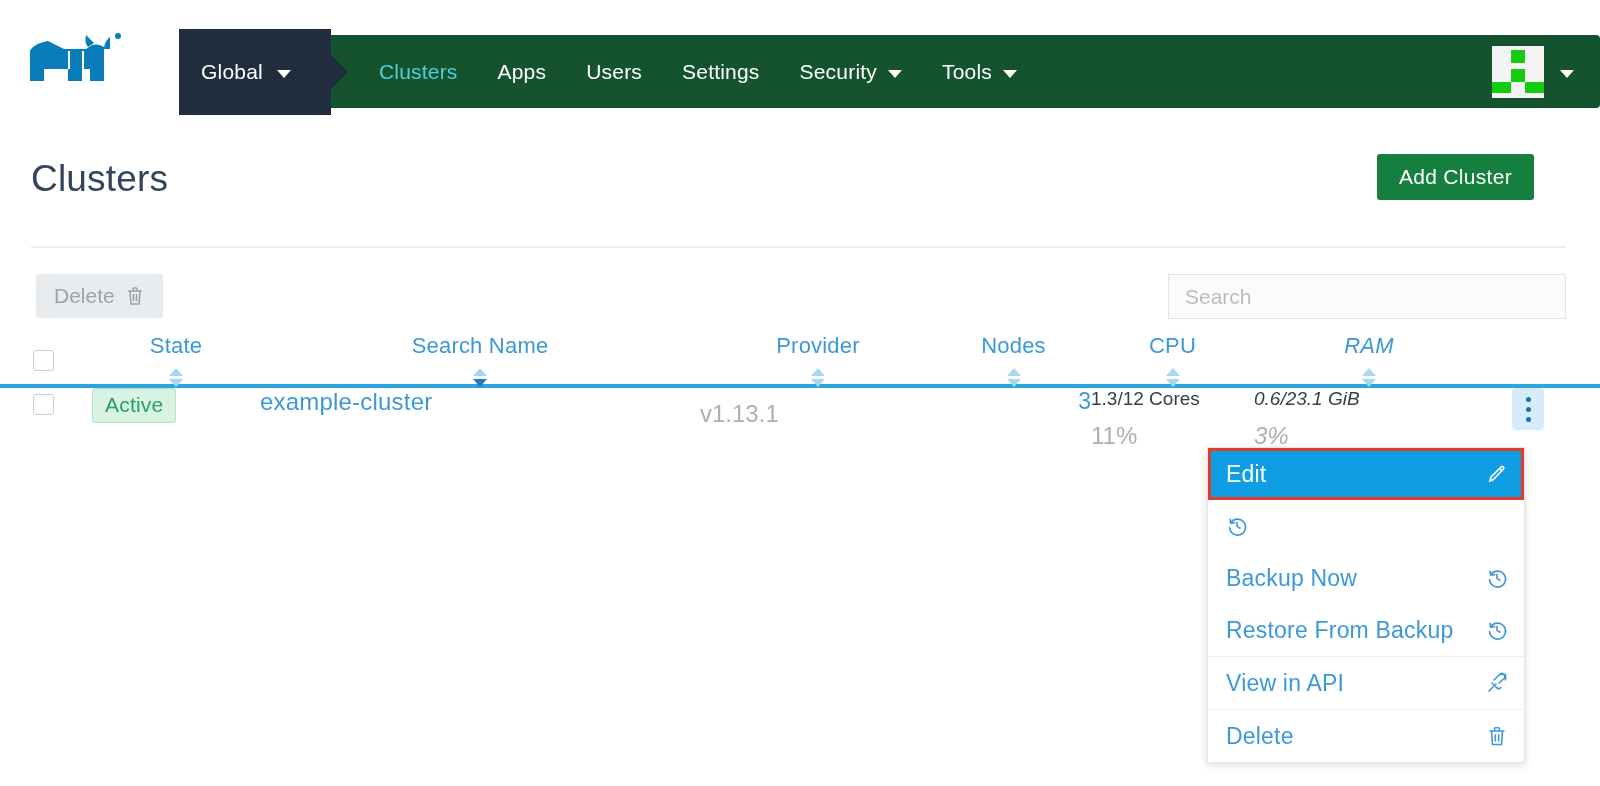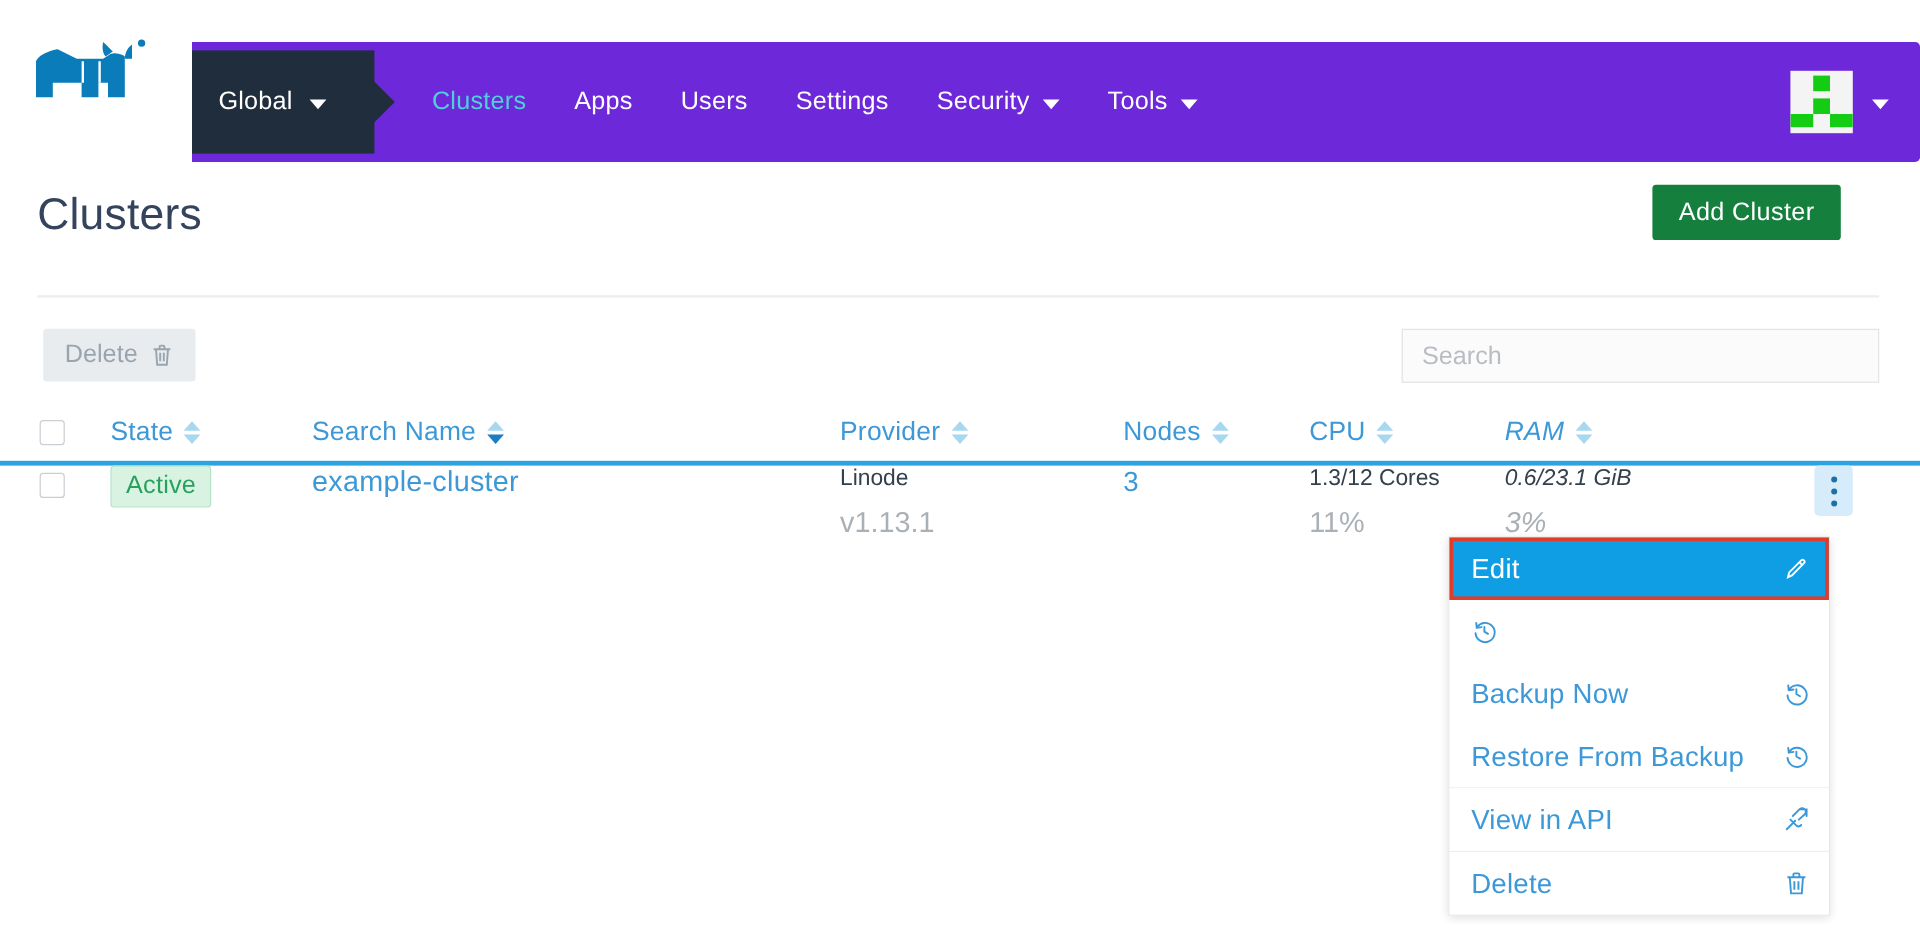--- a/index.html
+++ b/index.html
@@ -20,26 +20,27 @@
   }
   .logo-wrap {
     width: 160px; height: 118px;
     display: flex; align-items: center; justify-content: center;
     background: #ffffff;
     flex: 0 0 160px;
   }
   .nav {
     position: relative;
     flex: 1 1 auto;
-    height: 100px;
+    height: 73px;
     margin-top: 35px;
-    background: #6d28d9;
+    background: #14532d;
     display: flex; align-items: center;
     border-top-right-radius: 4px;
     border-bottom-right-radius: 4px;
+    margin-left: 19px;
   }
   .nav-global {
     position: relative;
     background: #1f2d3d;
     height: 86px;
     display: flex; align-items: center;
     padding: 0 40px 0 22px;
     color: #ffffff;
     font-size: 21px;
     letter-spacing: .2px;
@@ -161,29 +162,29 @@
   }
   .trow {
     position: relative;
     height: 90px;
     display: flex; align-items: flex-start;
   }
   .col-chk   { width: 62px; flex: 0 0 62px; display:flex; justify-content:flex-end; padding-right: 8px; }
   .col-state { width: 198px; flex: 0 0 198px; padding-left: 30px;}
   .col-name  { width: 440px; flex: 0 0 440px; }
   .col-prov  { width: 236px; flex: 0 0 236px; }
-  .col-nodes { width: 155px; flex: 0 0 155px; }
+  .col-nodes { width: 155px; flex: 0 0 155px; text-align: right; }
   .col-cpu   { width: 163px; flex: 0 0 163px; }
   .col-ram   { width: 230px; flex: 0 0 230px; font-style: italic; }
   .col-act   { flex: 1 1 auto; display:flex; justify-content:flex-start; }
 
   .th {
     color: #3d98d8; font-size: 22px;
     display: flex; align-items: center; gap: 9px;
-    cursor: pointer; letter-spacing: .2px;
+    cursor: pointer; letter-spacing: .2px; flex-direction: column;
   }
   .sorter { display: inline-flex; flex-direction: column; line-height: 0; gap: 3px; }
   .sorter .up, .sorter .dn {
     width: 0; height: 0;
     border-left: 7px solid transparent;
     border-right: 7px solid transparent;
   }
   .sorter .up { border-bottom: 8px solid #a8d7f0; }
   .sorter .dn { border-top: 8px solid #a8d7f0; }
   .sorter.active .dn { border-top-color: #1d7dc4; }
@@ -400,21 +401,20 @@
     <div class="col-chk" style="padding-top:6px;">
       <span class="chk"></span>
     </div>
     <div class="col-state">
       <span class="badge">Active</span>
     </div>
     <div class="col-name">
       <span class="link">example-cluster</span>
     </div>
     <div class="col-prov">
-      <div class="cell-main">Linode</div>
       <div class="cell-sub">v1.13.1</div>
     </div>
     <div class="col-nodes">
       <span class="nodes-val">3</span>
     </div>
     <div class="col-cpu">
       <div class="cell-main">1.3/12 Cores</div>
       <div class="cell-sub">11%</div>
     </div>
     <div class="col-ram">

